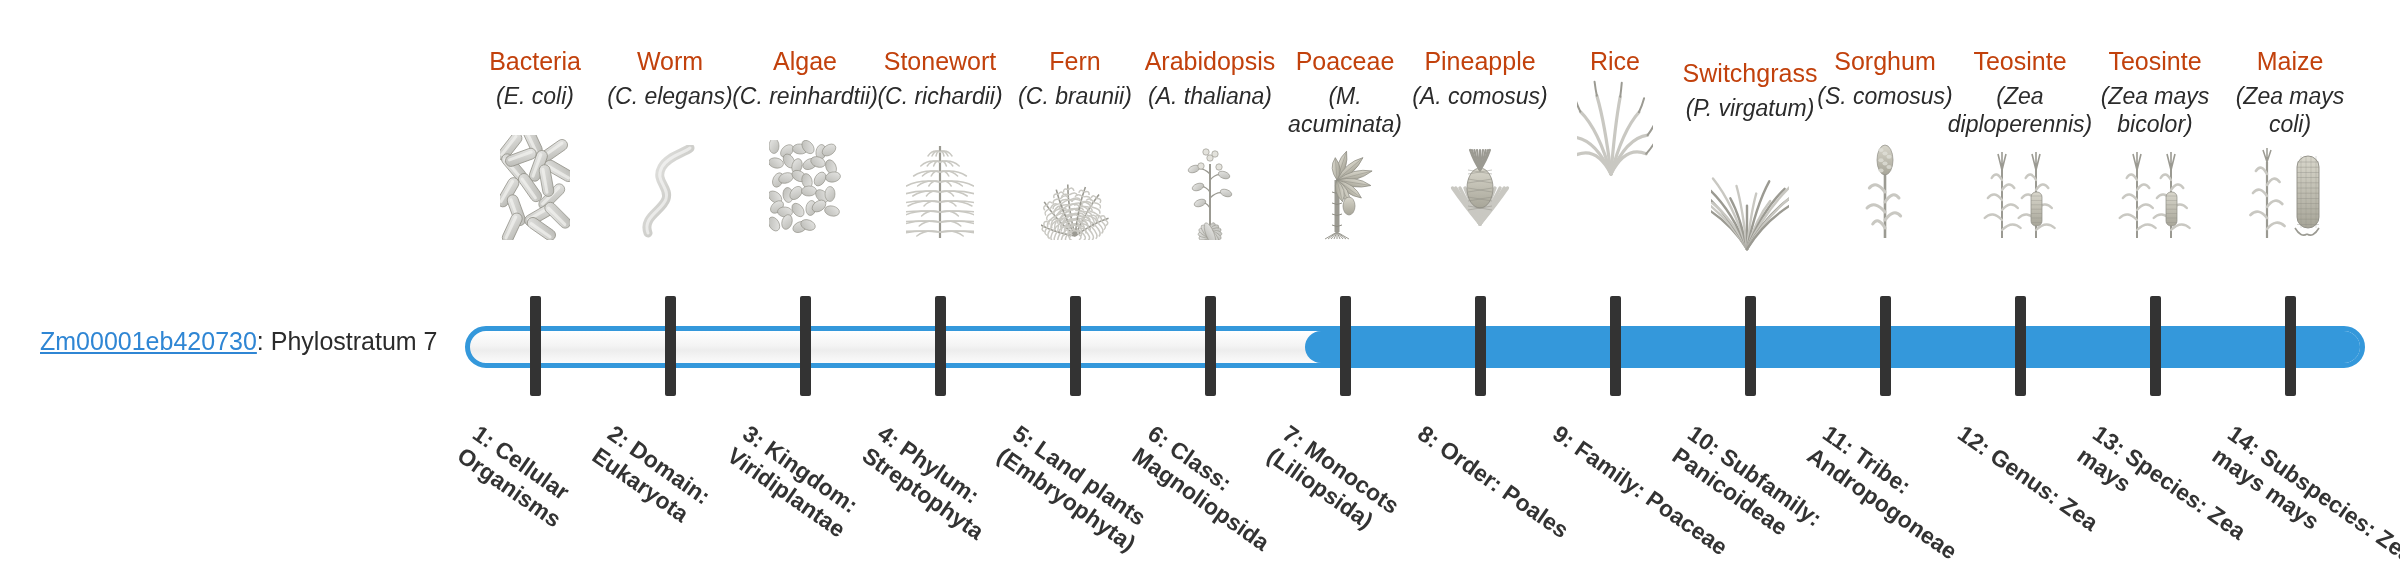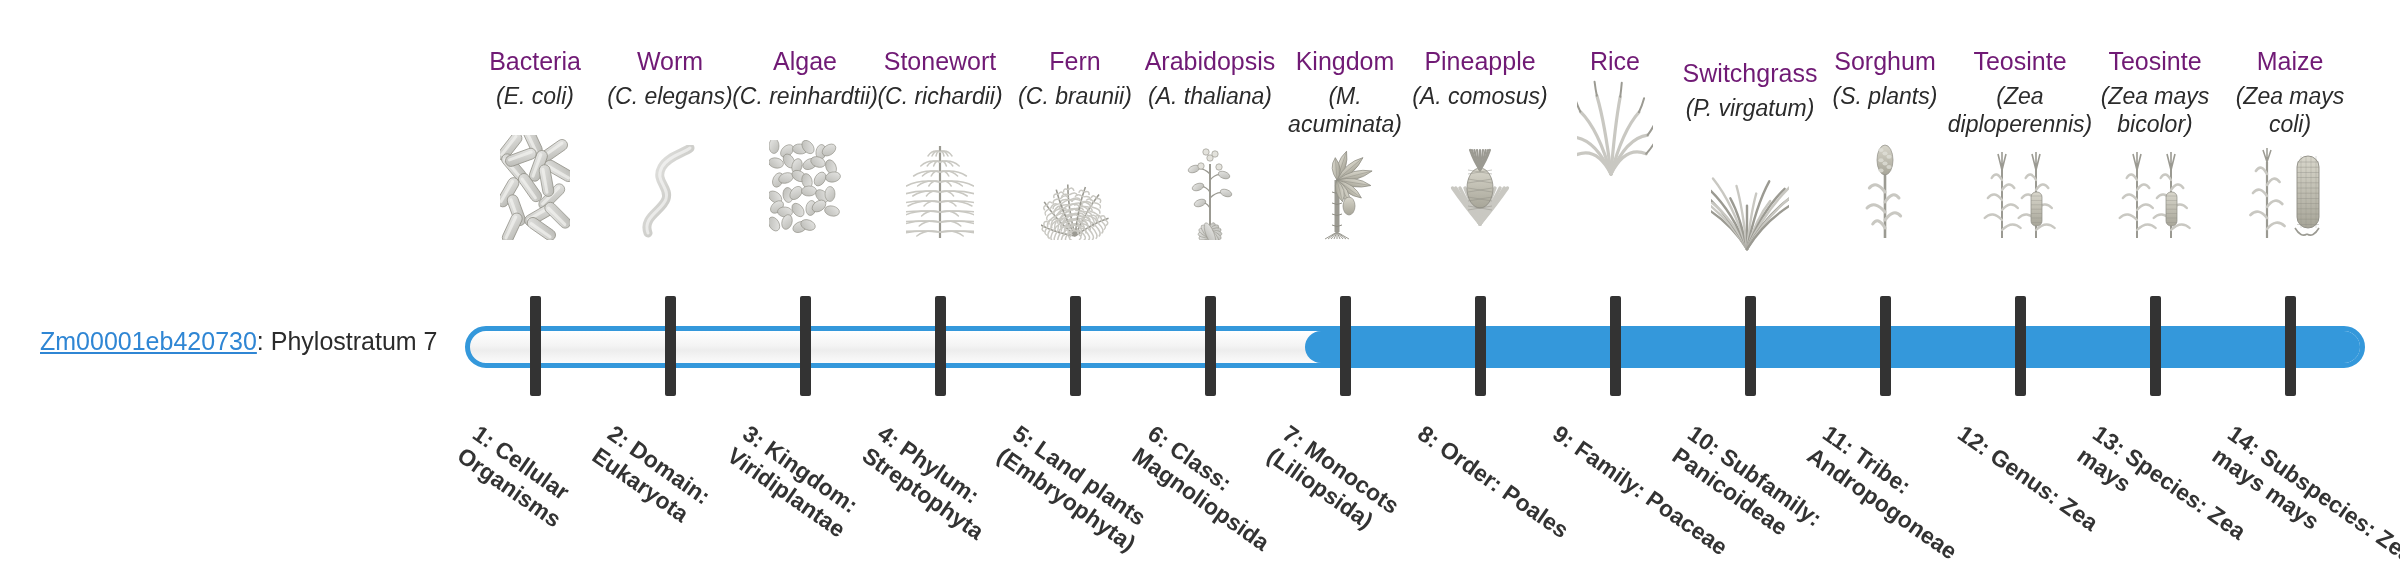--- a/index.html
+++ b/index.html
@@ -63,21 +63,21 @@
   
   .col{
     position:absolute;
     top:46px;
     width:150px;
     text-align:center;
   }
   .col .common{
     font-size:25px;
     line-height:30px;
-    color:#701a75;
+    color:#c2410c;
     white-space:nowrap;
     overflow:visible;
   }
   .col .latin{
     font-size:23px;
     line-height:28px;
     font-style:italic;
     color:#2b2b2b;
     margin-top:6px;
     min-height:56px;
@@ -489,21 +489,21 @@
             <ellipse cx="34" cy="94" rx="12" ry="4" transform="rotate(-47 34 94)" fill="url(#gGray)" stroke="#8e8d84" stroke-width=".5"></ellipse>
             <ellipse cx="34" cy="94" rx="12" ry="4" transform="rotate(-24 34 94)" fill="url(#gGray)" stroke="#8e8d84" stroke-width=".5"></ellipse>
             <ellipse cx="34" cy="94" rx="12" ry="4" transform="rotate(-1 34 94)" fill="url(#gGray)" stroke="#8e8d84" stroke-width=".5"></ellipse>
             <ellipse cx="34" cy="94" rx="12" ry="4" transform="rotate(22 34 94)" fill="url(#gGray)" stroke="#8e8d84" stroke-width=".5"></ellipse>
             <ellipse cx="34" cy="94" rx="12" ry="4" transform="rotate(45 34 94)" fill="url(#gGray)" stroke="#8e8d84" stroke-width=".5"></ellipse>
             <ellipse cx="34" cy="94" rx="12" ry="4" transform="rotate(68 34 94)" fill="url(#gGray)" stroke="#8e8d84" stroke-width=".5"></ellipse>
           </svg>
         </div>
       </div>
       <div class="col" style="left: 1270px;">
-        <div class="common">Kingdom</div>
+        <div class="common">Poaceae</div>
         <div class="latin">(M. acuminata)</div>
         <div class="art">
           <svg width="84" height="104" viewBox="0 0 84 104">
             <path d="M34 96 L34 44" stroke="#9b9a92" stroke-width="5" fill="none"></path>
             <path d="M29 56 q 5 3 10 0" stroke="#8e8d84" stroke-width="1" fill="none"></path>
             <path d="M29 67 q 5 3 10 0" stroke="#8e8d84" stroke-width="1" fill="none"></path>
             <path d="M29 78 q 5 3 10 0" stroke="#8e8d84" stroke-width="1" fill="none"></path>
             <path d="M29 89 q 5 3 10 0" stroke="#8e8d84" stroke-width="1" fill="none"></path>
             <g transform="translate(34,44) rotate(-64)">
              <path d="M0 0 Q 15 -10 30 -4 Q 15 6 0 0 Z" fill="url(#gOlive)" stroke="#8e8d84" stroke-width=".7"></path>
@@ -633,21 +633,21 @@
             <path d="M36 97 Q 51.04730245868731 58.6 73.61825614671828 36.84" stroke="#9b9a92" stroke-width="2.4" fill="none" stroke-linecap="round"></path>
             <path d="M36 97 Q 57.77888886054566 50.800000000000004 90.44722215136414 24.620000000000005" stroke="#c9c8c2" stroke-width="2.4" fill="none" stroke-linecap="round"></path>
             <path d="M36 97 Q 54.12198067399882 63.4 81.30495168499706 44.36" stroke="#9b9a92" stroke-width="2.4" fill="none" stroke-linecap="round"></path>
             <path d="M36 97 Q 60.59178006759895 55.6 97.47945016899737 32.14" stroke="#c9c8c2" stroke-width="2.4" fill="none" stroke-linecap="round"></path>
             <path d="M36 97 Q 54.26028511286695 68.2 81.65071278216737 51.88" stroke="#9b9a92" stroke-width="2.4" fill="none" stroke-linecap="round"></path>
           </svg>
         </div>
       </div>
       <div class="col" style="left: 1810px;">
         <div class="common">Sorghum</div>
-        <div class="latin">(S. plants)</div>
+        <div class="latin">(S. comosus)</div>
         <div class="art">
           <svg width="68" height="100" viewBox="0 0 68 100">
             <path d="M34 98 L34 30" stroke="#9b9a92" stroke-width="2.6" fill="none"></path>
             <path d="M34 52 Q 25.052913544468048 40 18.34259870281909 48" stroke="#c9c8c2" stroke-width="3" fill="none" stroke-linecap="round"></path>
             <path d="M34 62 Q 42 50 48 58" stroke="#c9c8c2" stroke-width="3" fill="none" stroke-linecap="round"></path>
             <path d="M34 72 Q 23.715398245015372 60 16.001946928776903 68" stroke="#c9c8c2" stroke-width="3" fill="none" stroke-linecap="round"></path>
             <path d="M34 80 Q 42.94708645553195 68 49.65740129718091 76" stroke="#c9c8c2" stroke-width="3" fill="none" stroke-linecap="round"></path>
             <path d="M34 88 Q 26.98606165137476 76 21.72560788990583 84" stroke="#c9c8c2" stroke-width="3" fill="none" stroke-linecap="round"></path>
             <ellipse cx="34" cy="20" rx="8" ry="15" fill="url(#gOlive)" stroke="#8e8d84" stroke-width=".7"></ellipse>
             <ellipse cx="30" cy="10" rx="2.6" ry="2" fill="#e3e2dc" opacity=".7"></ellipse>

